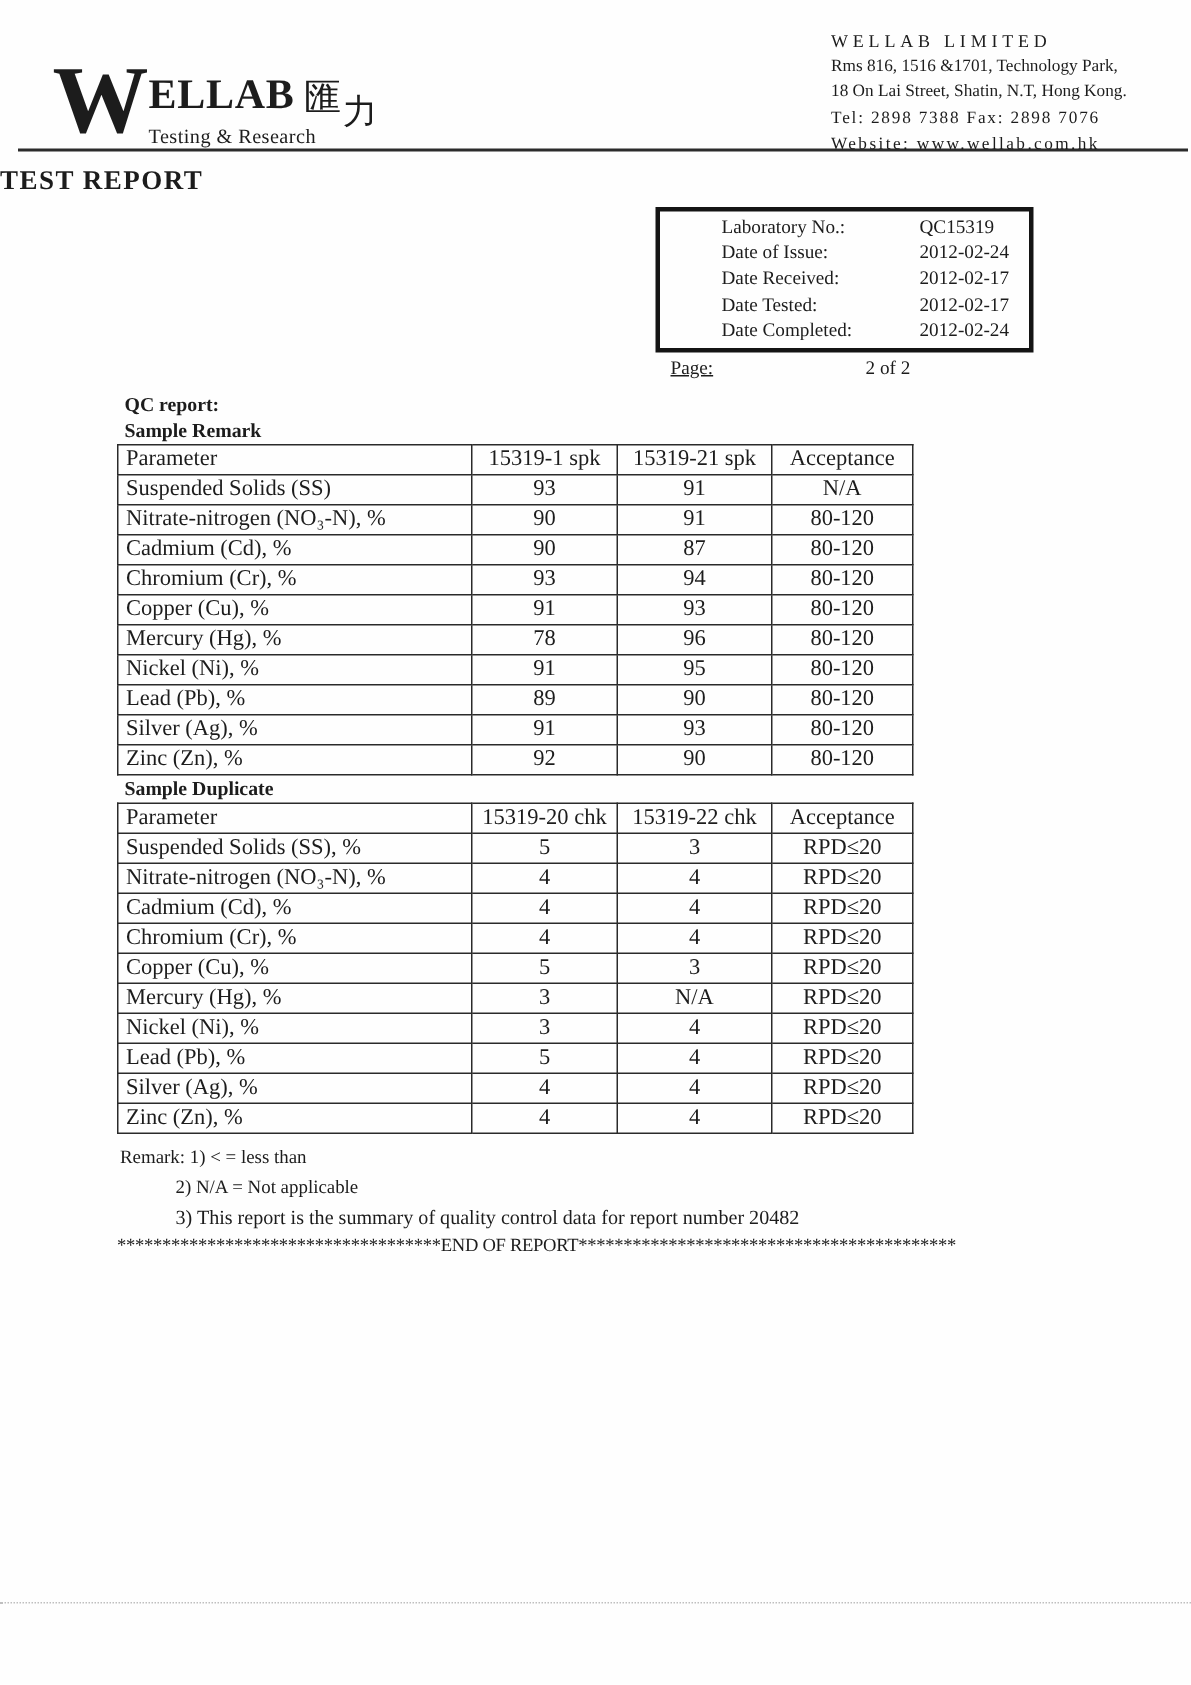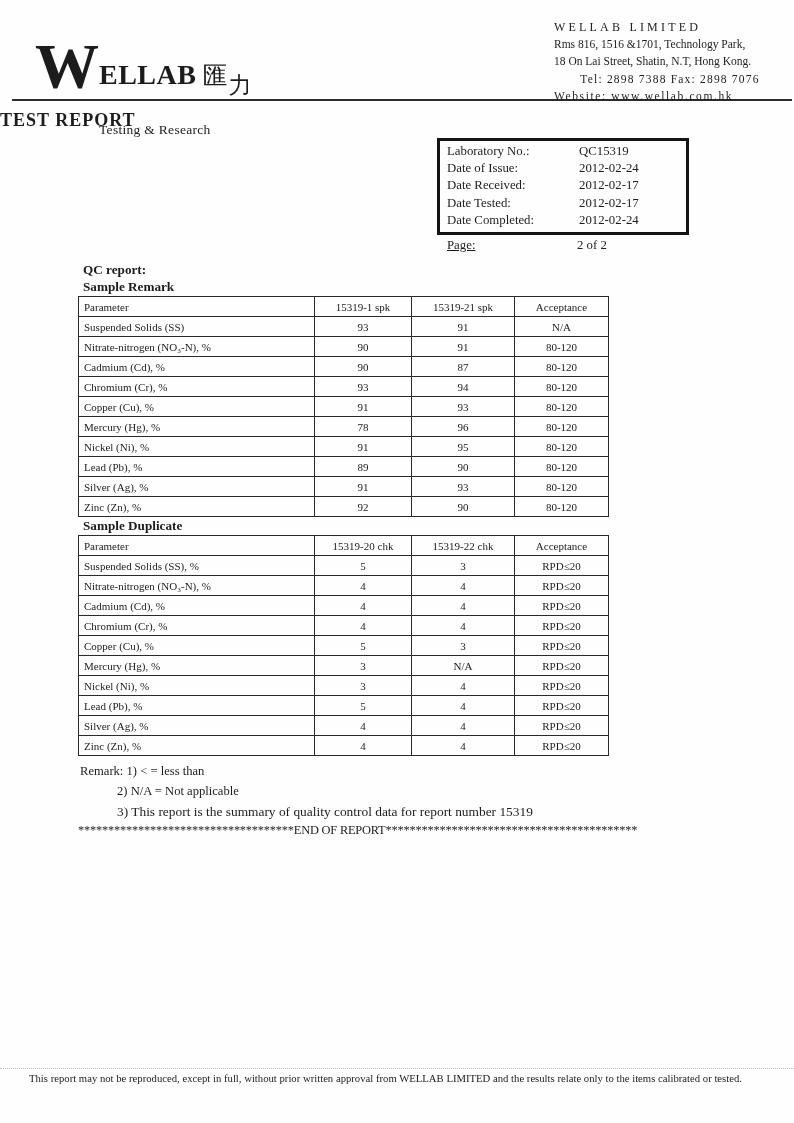--- a/index.html
+++ b/index.html
@@ -7,52 +7,52 @@
     position:relative; width:794px; height:1123px; margin:0 auto;
     background:#fefefe; color:#1c1c1c;
     font-family:"Liberation Serif", serif; overflow:hidden;
   }
 
   
   .header { display:flex; justify-content:space-between; align-items:flex-start;
             padding:16px 8px 0 35px; height:97px; box-sizing:border-box; }
   .logo { display:flex; align-items:flex-start; margin-top:24px; }
   .logo-w { font-size:64px; font-weight:bold; line-height:54px; letter-spacing:-2px; }
-  .logo-right { display:flex; flex-direction:column; margin-left:2px; margin-top:21px;gap:28px; }
+  .logo-right { display:flex; flex-direction:column; margin-left:2px; margin-top:10px; }
   .logo-top { display:flex; align-items:flex-start; }
   .logo-ellab { font-size:28px; font-weight:bold; letter-spacing:0.5px; line-height:28px; }
   .logo-cjk { margin-left:6px; white-space:nowrap; }
   .cjk-1 { font-size:25px; line-height:25px; }
   .cjk-2 { font-size:23px; position:relative; top:9px; left:1px; }
   .logo-tag { font-size:13.5px; letter-spacing:0.3px; margin-top:2px; }
 
   .company { width:252px; font-size:11.5px; line-height:1.5; margin-top:2px; }
   .company div { white-space:nowrap;margin-left:20px; }
   .co-name { letter-spacing:3.2px; font-size:12px; }
-  .co-tel  { letter-spacing:1.2px;text-align:center; }
+  .co-tel  { letter-spacing:1.2px; }
   .co-web  { letter-spacing:1.6px; }
 
   .rule-main { border:none; border-top:2.5px solid #2b2b2b; margin:2px 2px 0 12px; }
 
   
   .report-title { text-align:left; font-weight:bold; font-size:18px;
                   letter-spacing:1px; margin-top:9px; }
   .lab-box { margin:7px 0 0 437px; width:234px; border:3px solid #141414;
              padding:2px 5px 3px 7px; }
-  .lab-row { display:flex; font-size:12.8px; line-height:17.2px; }
+  .lab-row { display:flex; font-size:12.8px; line-height:17.2px;margin-left:34px; }
   .lab-label { width:132px; flex:none; }
   .page-row { display:flex; margin:3px 0 0 447px; font-size:12.8px; }
   .page-row .lab-label { width:130px;text-decoration:underline; }
 
   
   .qc-label      { margin:9px 0 0 83px; font-weight:bold; font-size:13.2px; }
   .section-label { margin:1px 0 1px 83px; font-weight:bold; font-size:13.2px; }
 
   table.qc { border-collapse:collapse; table-layout:fixed; width:530px;
-             margin-left:78px; font-size:11px; }
+             margin-left:78px; font-size:15px; }
   table.qc th, table.qc td {
     border:1.2px solid #2a2a2a; padding:0 4px; height:19px;
     text-align:center; font-weight:normal; overflow:hidden; white-space:nowrap;
   }
   table.qc th.param, table.qc td.param { text-align:left; padding-left:5px; }
 
   
   .remark-1 { margin:8px 0 0 80px;  font-size:12.6px; }
   .remark-2 { margin:5px 0 0 117px; font-size:12.6px; }
   .remark-3 { margin:5px 0 0 117px; font-size:13.4px; }
@@ -277,20 +277,19 @@
           <td class="param">Zinc (Zn), %</td>
           <td>4</td>
           <td>4</td>
           <td>RPD≤20</td>
         </tr>
       </tbody>
     </table>
 
   <div class="remark-1">Remark: 1) &lt; = less than</div>
   <div class="remark-2">2) N/A = Not applicable</div>
-  <div class="remark-3">3) This report is the summary of quality control data for report number 15319</div>
+  <div class="remark-3">3) This report is the summary of quality control data for report number 20482</div>
 
   <div class="end-line">************************************END OF REPORT******************************************</div>
 
   <div class="footer-rule"></div>
-  <div class="footer-text">This report may not be reproduced, except in full, without prior written approval from WELLAB LIMITED and the results relate only to the items calibrated or tested.</div>
 
 </div>
 
 </body></html>

